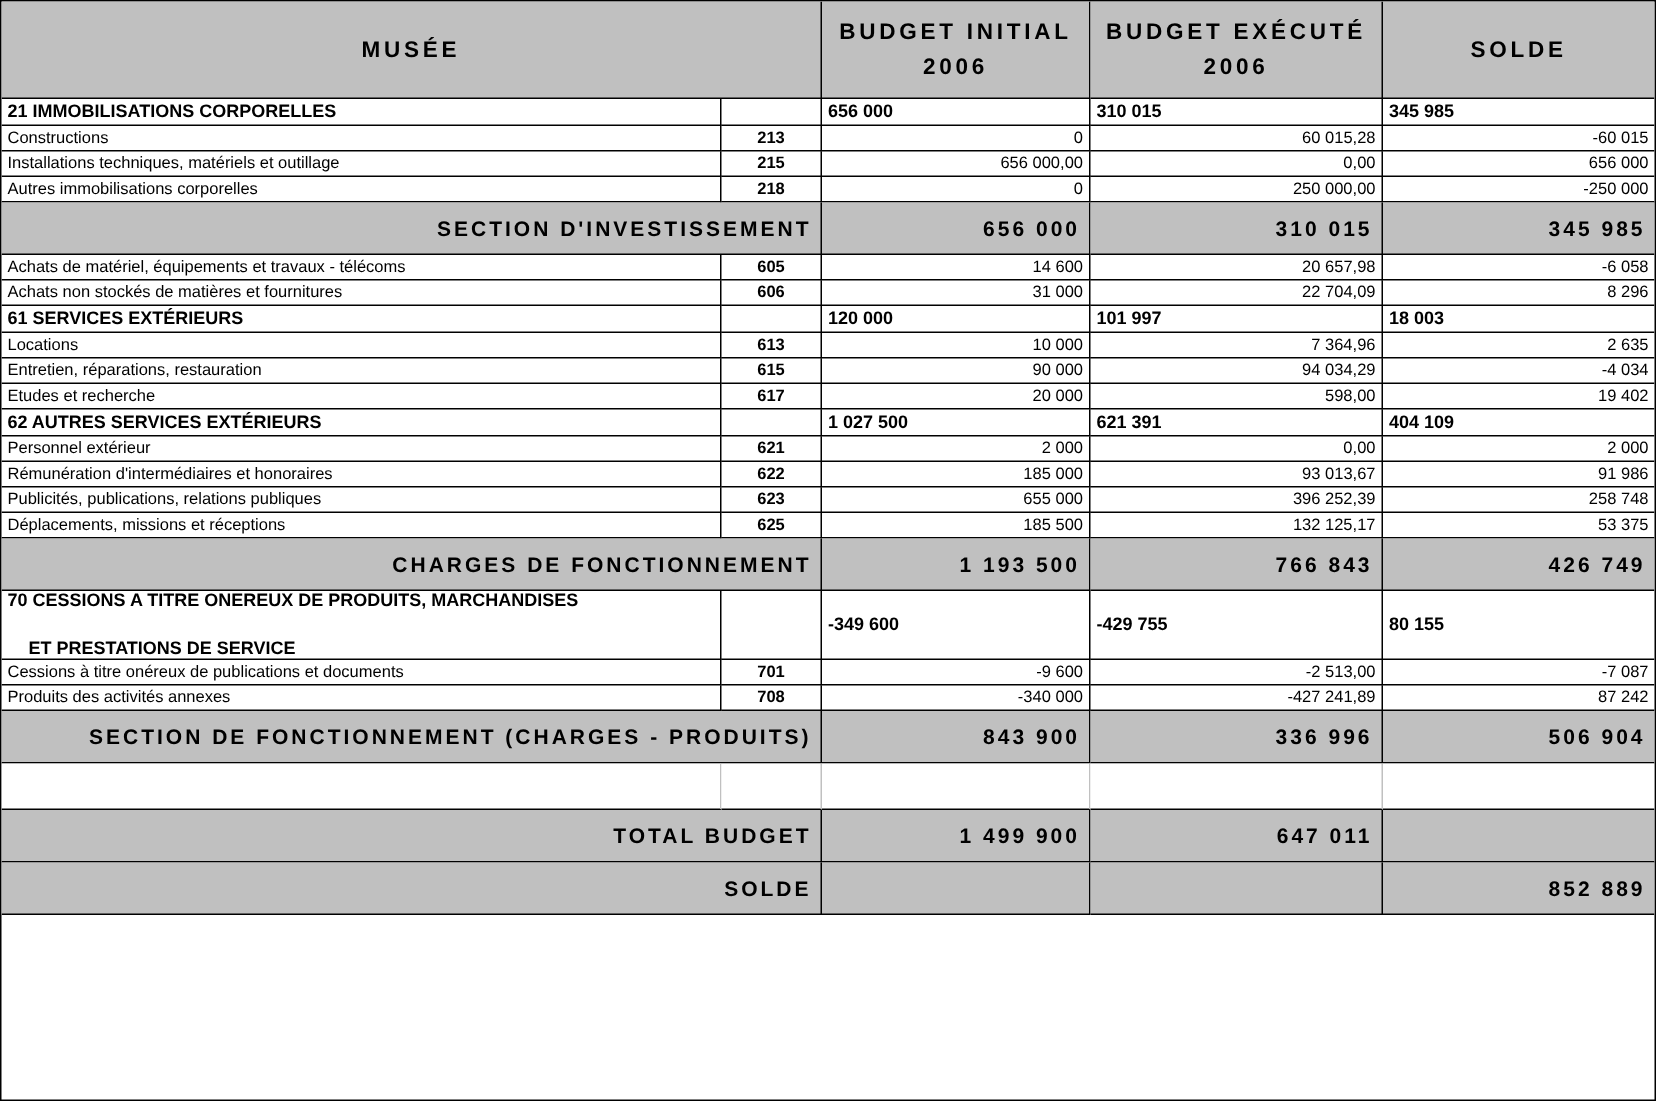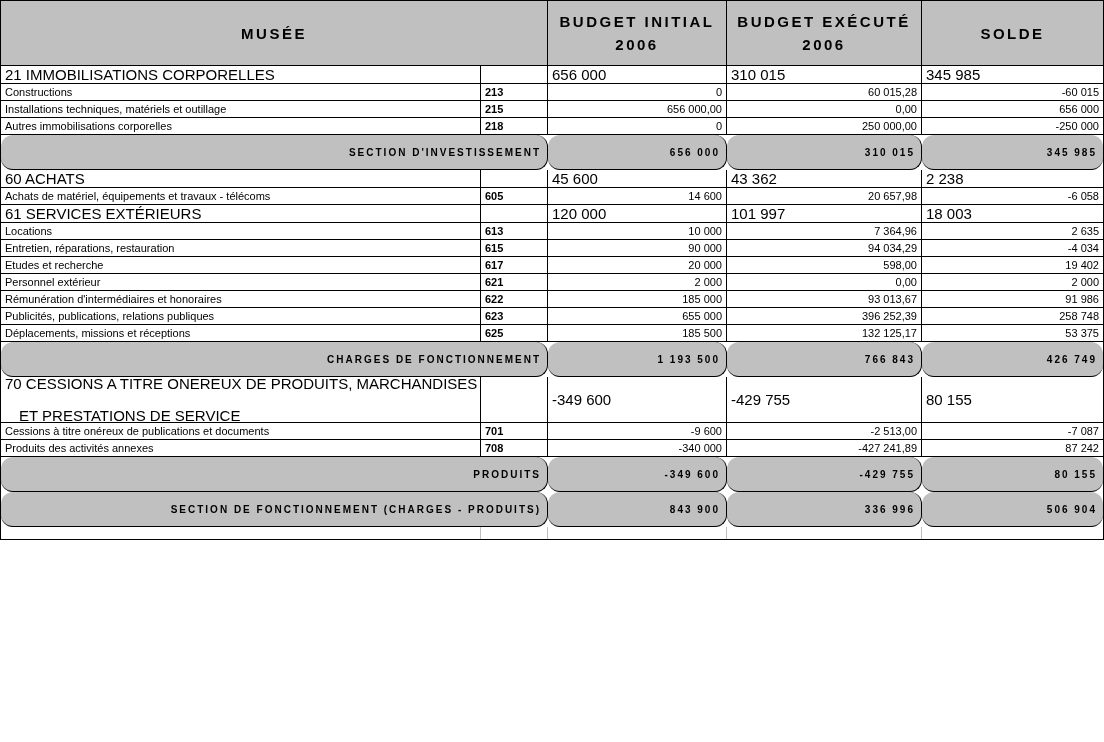--- a/index.html
+++ b/index.html
@@ -4,21 +4,21 @@
 <style>
   html, body {
     margin: 0;
     padding: 0;
     background: #ffffff;
     font-family: "Liberation Sans", "DejaVu Sans", sans-serif;
     color: #000000;
   }
   #sheet {
     width: 1104px;
-    height: 540px;
+    height: 734px;
     box-sizing: border-box;
     border: 1px solid #000000;
     overflow: hidden;
     background: #ffffff;
   }
   table {
     border-collapse: separate;
     border-spacing: 0;
     table-layout: fixed;
     width: 1102px;
@@ -42,48 +42,47 @@
     text-align: center;
     font-weight: bold;
     font-size: 15px;
     letter-spacing: 2.5px;
     line-height: 23px;
   }
 
   
   tr.r-cat td, tr.r-cat2 td {
     height: 18px;
-    font-size: 15px;
-    font-weight: normal;
+    font-size: 12px;
+    font-weight: bold;
     text-align: left;
     line-height: 13px;
   }
   tr.r-cat2 td { height: 33px; }
   tr.r-cat2 .line2 { padding-left: 14px; margin-top: 19px; }
 
   
   tr.r-detail td {
     height: 17px;
     font-size: 11px;
     line-height: 13px;
   }
   tr.r-detail td.dlabel { text-align: left; }
-  tr.r-detail td.code   { text-align: left; font-weight: bold; }
+  tr.r-detail td.code   { text-align: center; font-weight: bold; }
   tr.r-detail td.dval   { text-align: right; }
 
   
   tr.r-total td {
     background: #c0c0c0;
     height: 35px;
-    font-size: 10px;
+    font-size: 14px;
     font-weight: bold;
     letter-spacing: 2px;
     text-align: right;
     padding-right: 6px;
-    border-radius: 12px;
   }
 
   
   tr.r-spacer td {
     background: #ffffff;
     height: 31px;
     border-right: 1px solid #c0c0c0;
     border-bottom: 1px solid #000000;
   }
   tr.r-spacer td.last { border-right: none; }
@@ -142,34 +141,34 @@
           <td class="dval">0</td>
           <td class="dval">250 000,00</td>
           <td class="dval last">-250 000</td>
         </tr>
         <tr class="r-total">
           <td class="tlabel" colspan="2">SECTION D'INVESTISSEMENT</td>
           <td class="tval">656 000</td>
           <td class="tval">310 015</td>
           <td class="tval last">345 985</td>
         </tr>
-        <tr class="r-cat">
-          <td>60 ACHATS</td>
-          <td></td>
-          <td>45 600</td>
-          <td>43 362</td>
-          <td class="last">2 238</td>
-        </tr>
         <tr class="r-detail">
           <td class="dlabel">Achats de matériel, équipements et travaux - télécoms</td>
           <td class="code">605</td>
           <td class="dval">14 600</td>
           <td class="dval">20 657,98</td>
           <td class="dval last">-6 058</td>
         </tr>
+        <tr class="r-detail">
+          <td class="dlabel">Achats non stockés de matières et fournitures</td>
+          <td class="code">606</td>
+          <td class="dval">31 000</td>
+          <td class="dval">22 704,09</td>
+          <td class="dval last">8 296</td>
+        </tr>
         <tr class="r-cat">
           <td>61 SERVICES EXTÉRIEURS</td>
           <td></td>
           <td>120 000</td>
           <td>101 997</td>
           <td class="last">18 003</td>
         </tr>
         <tr class="r-detail">
           <td class="dlabel">Locations</td>
           <td class="code">613</td>
@@ -184,20 +183,27 @@
           <td class="dval">94 034,29</td>
           <td class="dval last">-4 034</td>
         </tr>
         <tr class="r-detail">
           <td class="dlabel">Etudes et recherche</td>
           <td class="code">617</td>
           <td class="dval">20 000</td>
           <td class="dval">598,00</td>
           <td class="dval last">19 402</td>
         </tr>
+        <tr class="r-cat">
+          <td>62 AUTRES SERVICES EXTÉRIEURS</td>
+          <td></td>
+          <td>1 027 500</td>
+          <td>621 391</td>
+          <td class="last">404 109</td>
+        </tr>
         <tr class="r-detail">
           <td class="dlabel">Personnel extérieur</td>
           <td class="code">621</td>
           <td class="dval">2 000</td>
           <td class="dval">0,00</td>
           <td class="dval last">2 000</td>
         </tr>
         <tr class="r-detail">
           <td class="dlabel">Rémunération d'intermédiaires et honoraires</td>
           <td class="code">622</td>
@@ -243,26 +249,20 @@
           <td class="dval last">-7 087</td>
         </tr>
         <tr class="r-detail">
           <td class="dlabel">Produits des activités annexes</td>
           <td class="code">708</td>
           <td class="dval">-340 000</td>
           <td class="dval">-427 241,89</td>
           <td class="dval last">87 242</td>
         </tr>
         <tr class="r-total">
-          <td class="tlabel" colspan="2">PRODUITS</td>
-          <td class="tval">-349 600</td>
-          <td class="tval">-429 755</td>
-          <td class="tval last">80 155</td>
-        </tr>
-        <tr class="r-total">
           <td class="tlabel" colspan="2">SECTION DE FONCTIONNEMENT (CHARGES - PRODUITS)</td>
           <td class="tval">843 900</td>
           <td class="tval">336 996</td>
           <td class="tval last">506 904</td>
         </tr>
         <tr class="r-spacer">
           <td></td>
           <td></td>
           <td></td>
           <td></td>

